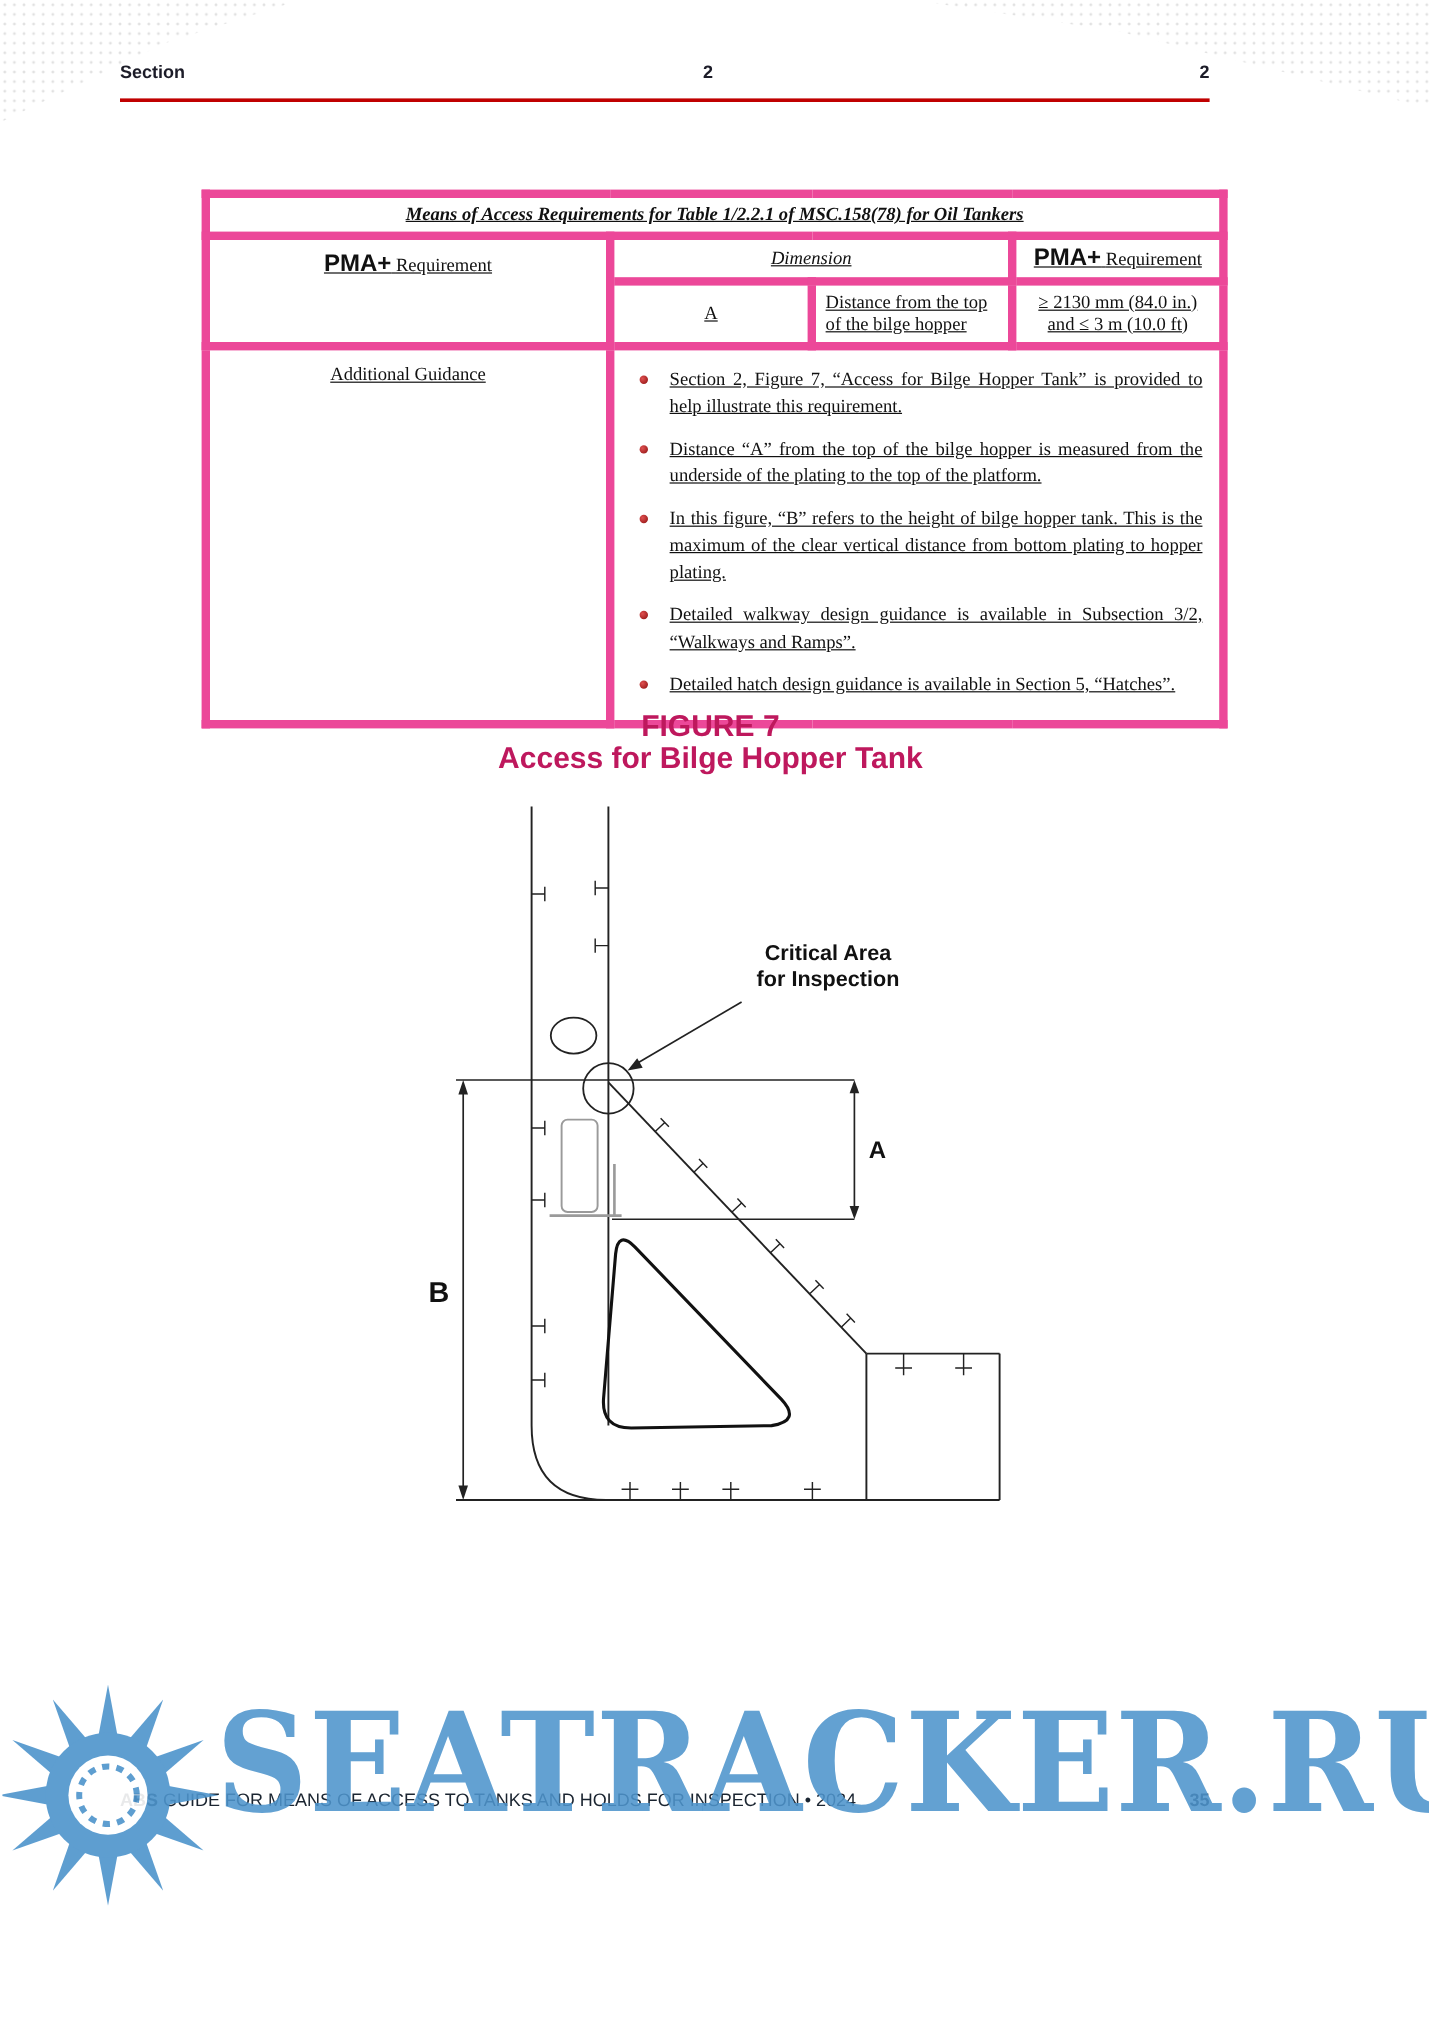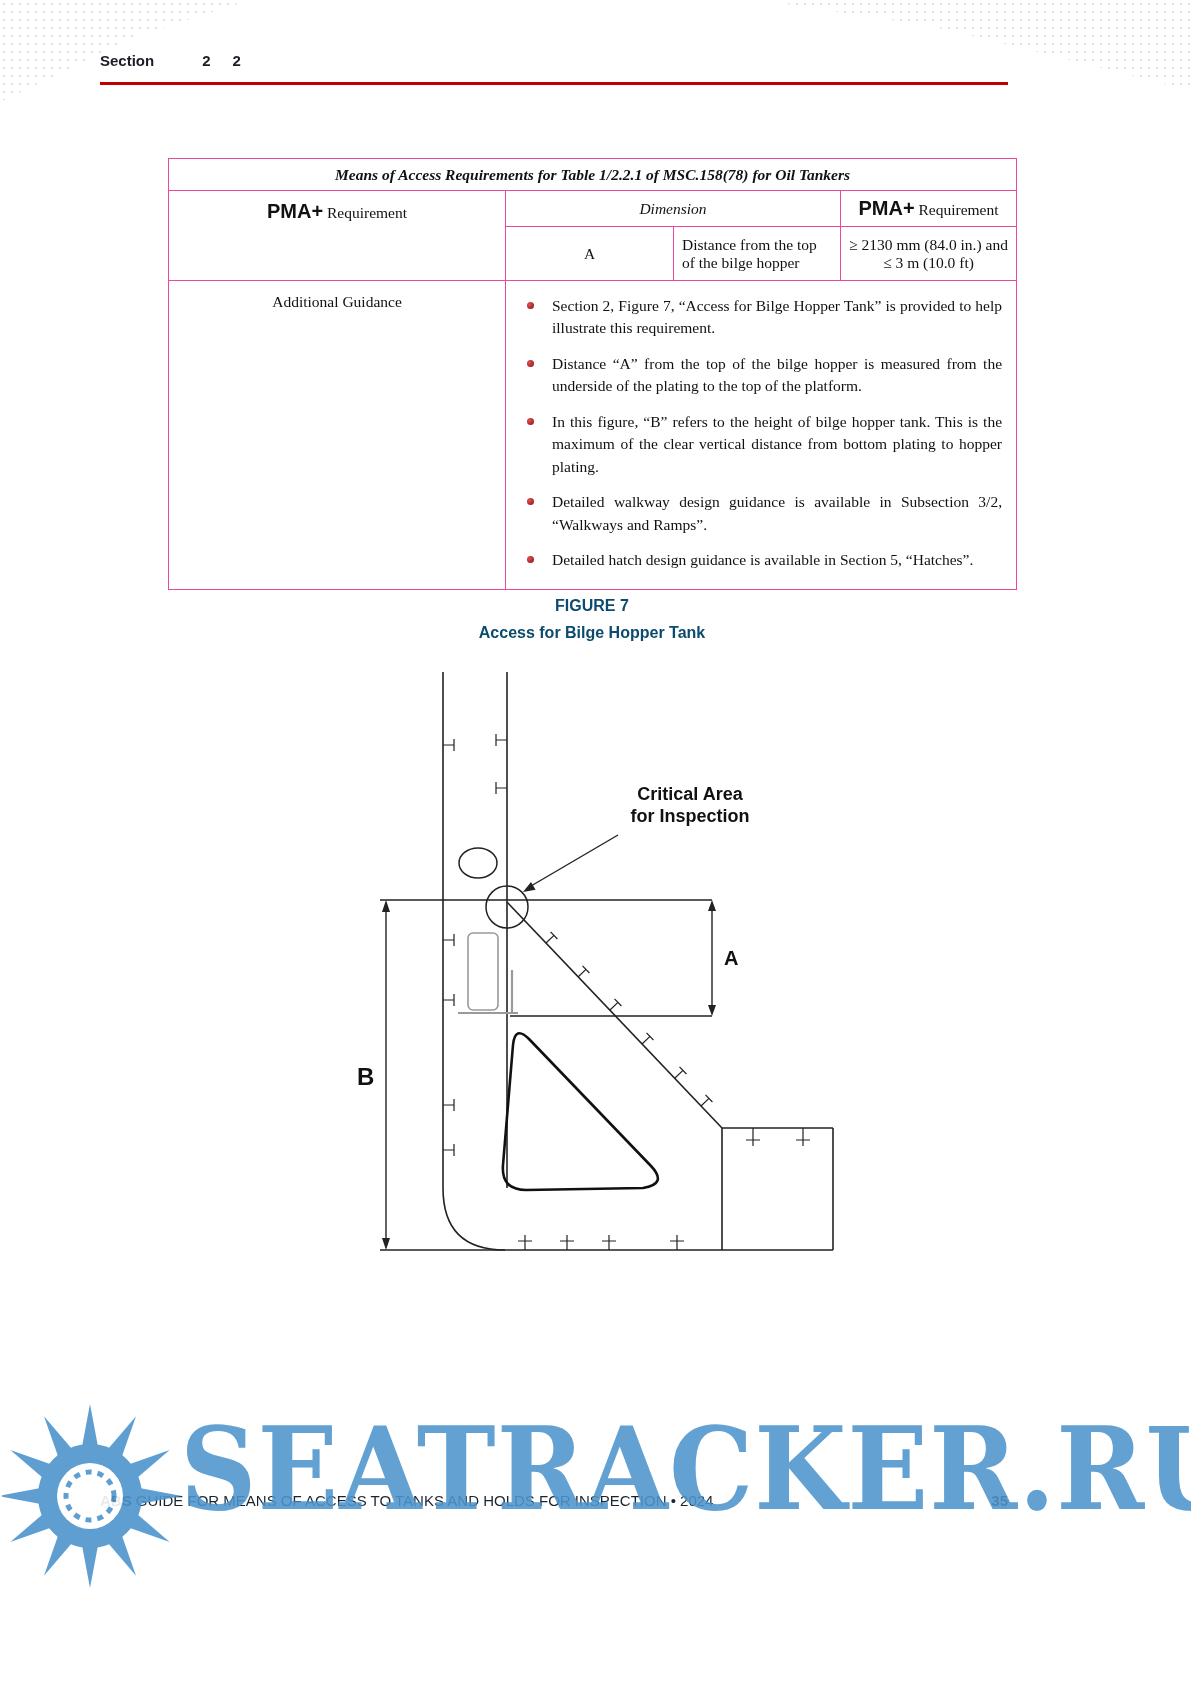--- a/index.html
+++ b/index.html
@@ -21,37 +21,37 @@
     pointer-events:none;
   }
   .deco.left  { left:0;  width:250px; clip-path: polygon(0 0, 100% 0, 55% 30%, 0 85%); }
   .deco.right { right:0; width:430px; clip-path: polygon(0 0, 100% 0, 100% 75%, 40% 22%); }
 
   
   .page-header {
     position:absolute; left:100px; top:52px; width:908px;
     display:flex; align-items:baseline;
     font-family:"Liberation Sans", sans-serif;
-    font-weight:bold; font-size:15px; color:#1c1c28;
+    font-weight:bold; font-size:15px; color:#1c1c28;justify-content:space-between;
   }
   .page-header .sec-label { margin-right:48px; }
   .page-header .sec-num   { margin-right:22px; }
   .page-header .sec-title { flex:1; }
   .header-rule {
     position:absolute; left:100px; top:82px; width:908px; height:3px;
     background:#C00000;
   }
 
   
   .req-table {
     position:absolute; left:168px; top:158px; width:848px;
     border-collapse:collapse; table-layout:fixed;
     font-size:15.5px;
   }
-  .req-table td { border:1px solid #ec4899; padding:4px 8px; vertical-align:middle; }
+  .req-table td { border:7px solid #ec4899; padding:4px 8px; vertical-align:middle;text-decoration:underline; }
   .title-row td {
     text-align:center; font-weight:bold; font-style:italic;
     font-size:15.5px; height:32px; padding:5px;
   }
   .c { text-align:center; }
   .top { vertical-align:top !important; }
   .pma { font-family:"Liberation Sans", sans-serif; font-weight:bold; font-size:20px; }
   .dim-label { font-style:italic; }
   .head-row td { height:36px; }
   .head-row td[rowspan] { vertical-align:top; padding-top:9px; }
@@ -66,21 +66,21 @@
     content:""; position:absolute; left:7px; top:7px;
     width:7px; height:7px; border-radius:50%;
     background: radial-gradient(circle at 35% 35%, #e05050, #8a0f0f);
   }
 
   
   .figure-head {
     position:absolute; left:168px; top:592px; width:848px;
     text-align:center;
     font-family:"Liberation Sans", sans-serif;
-    font-weight:bold; font-size:16px; color:#0c4a6e; line-height:27px;
+    font-weight:bold; font-size:25px; color:#be185d; line-height:27px;
   }
 
   
   .diagram { position:absolute; left:355px; top:660px; }
   .diagram text {
     font-family:"Liberation Sans", sans-serif; font-weight:bold; fill:#111;
   }
 
   
   .footer {

